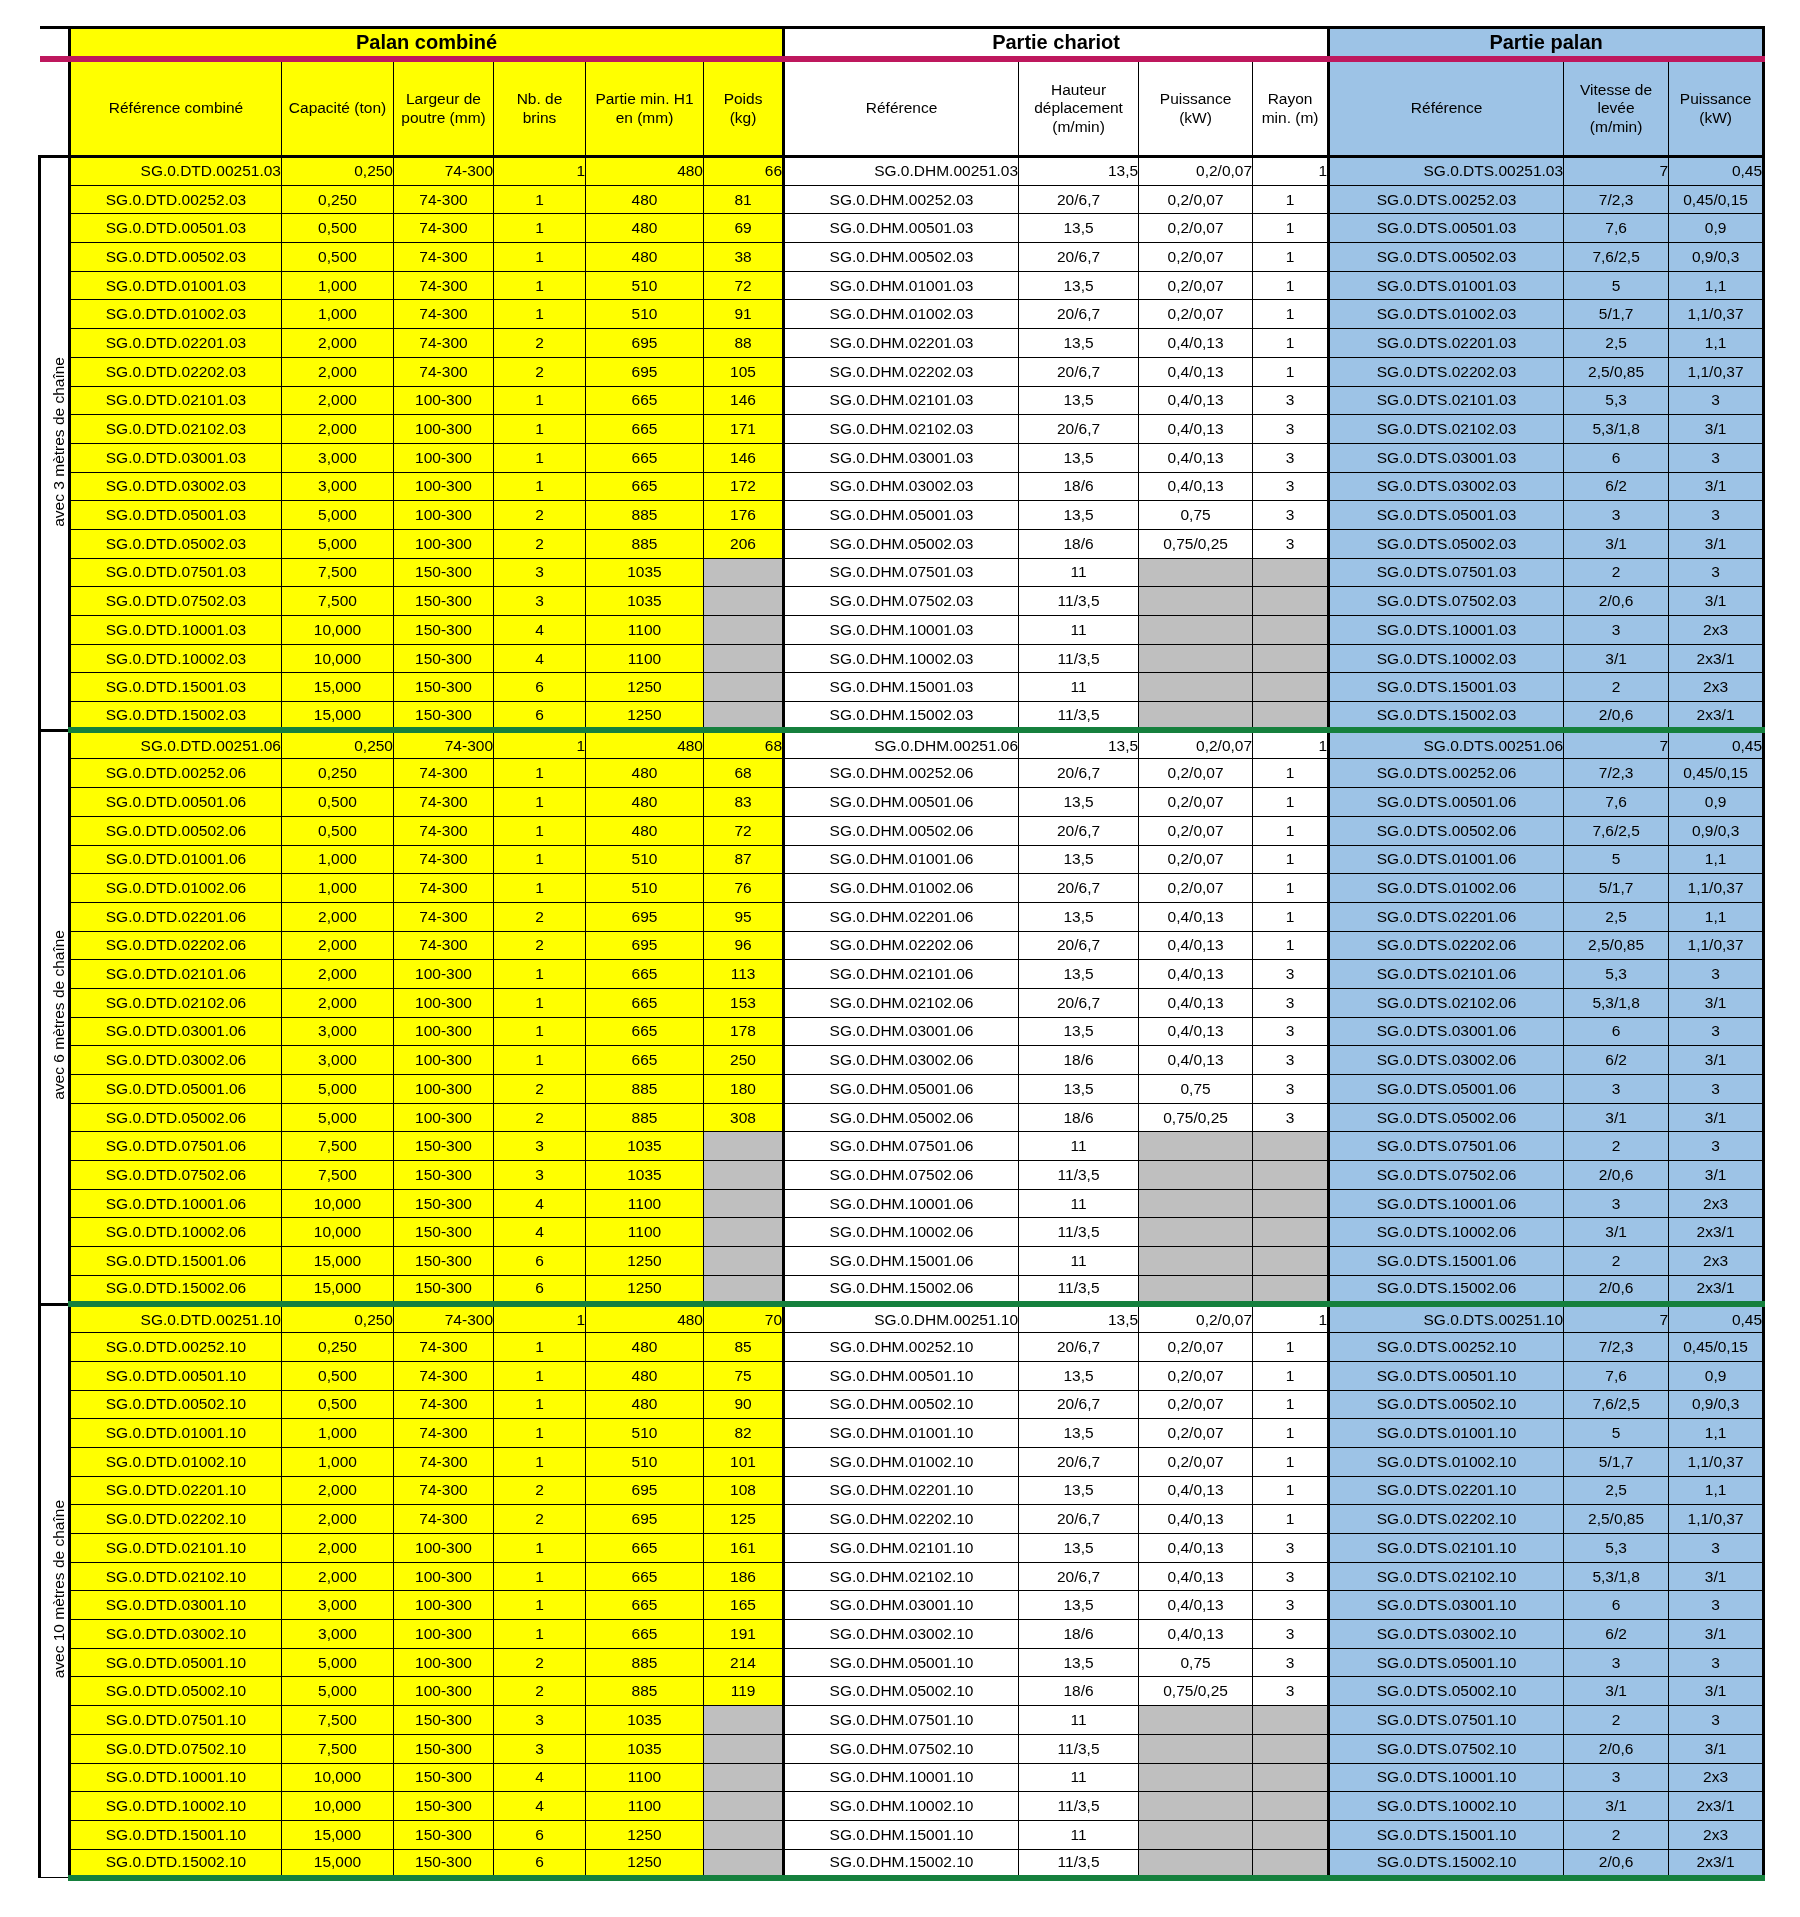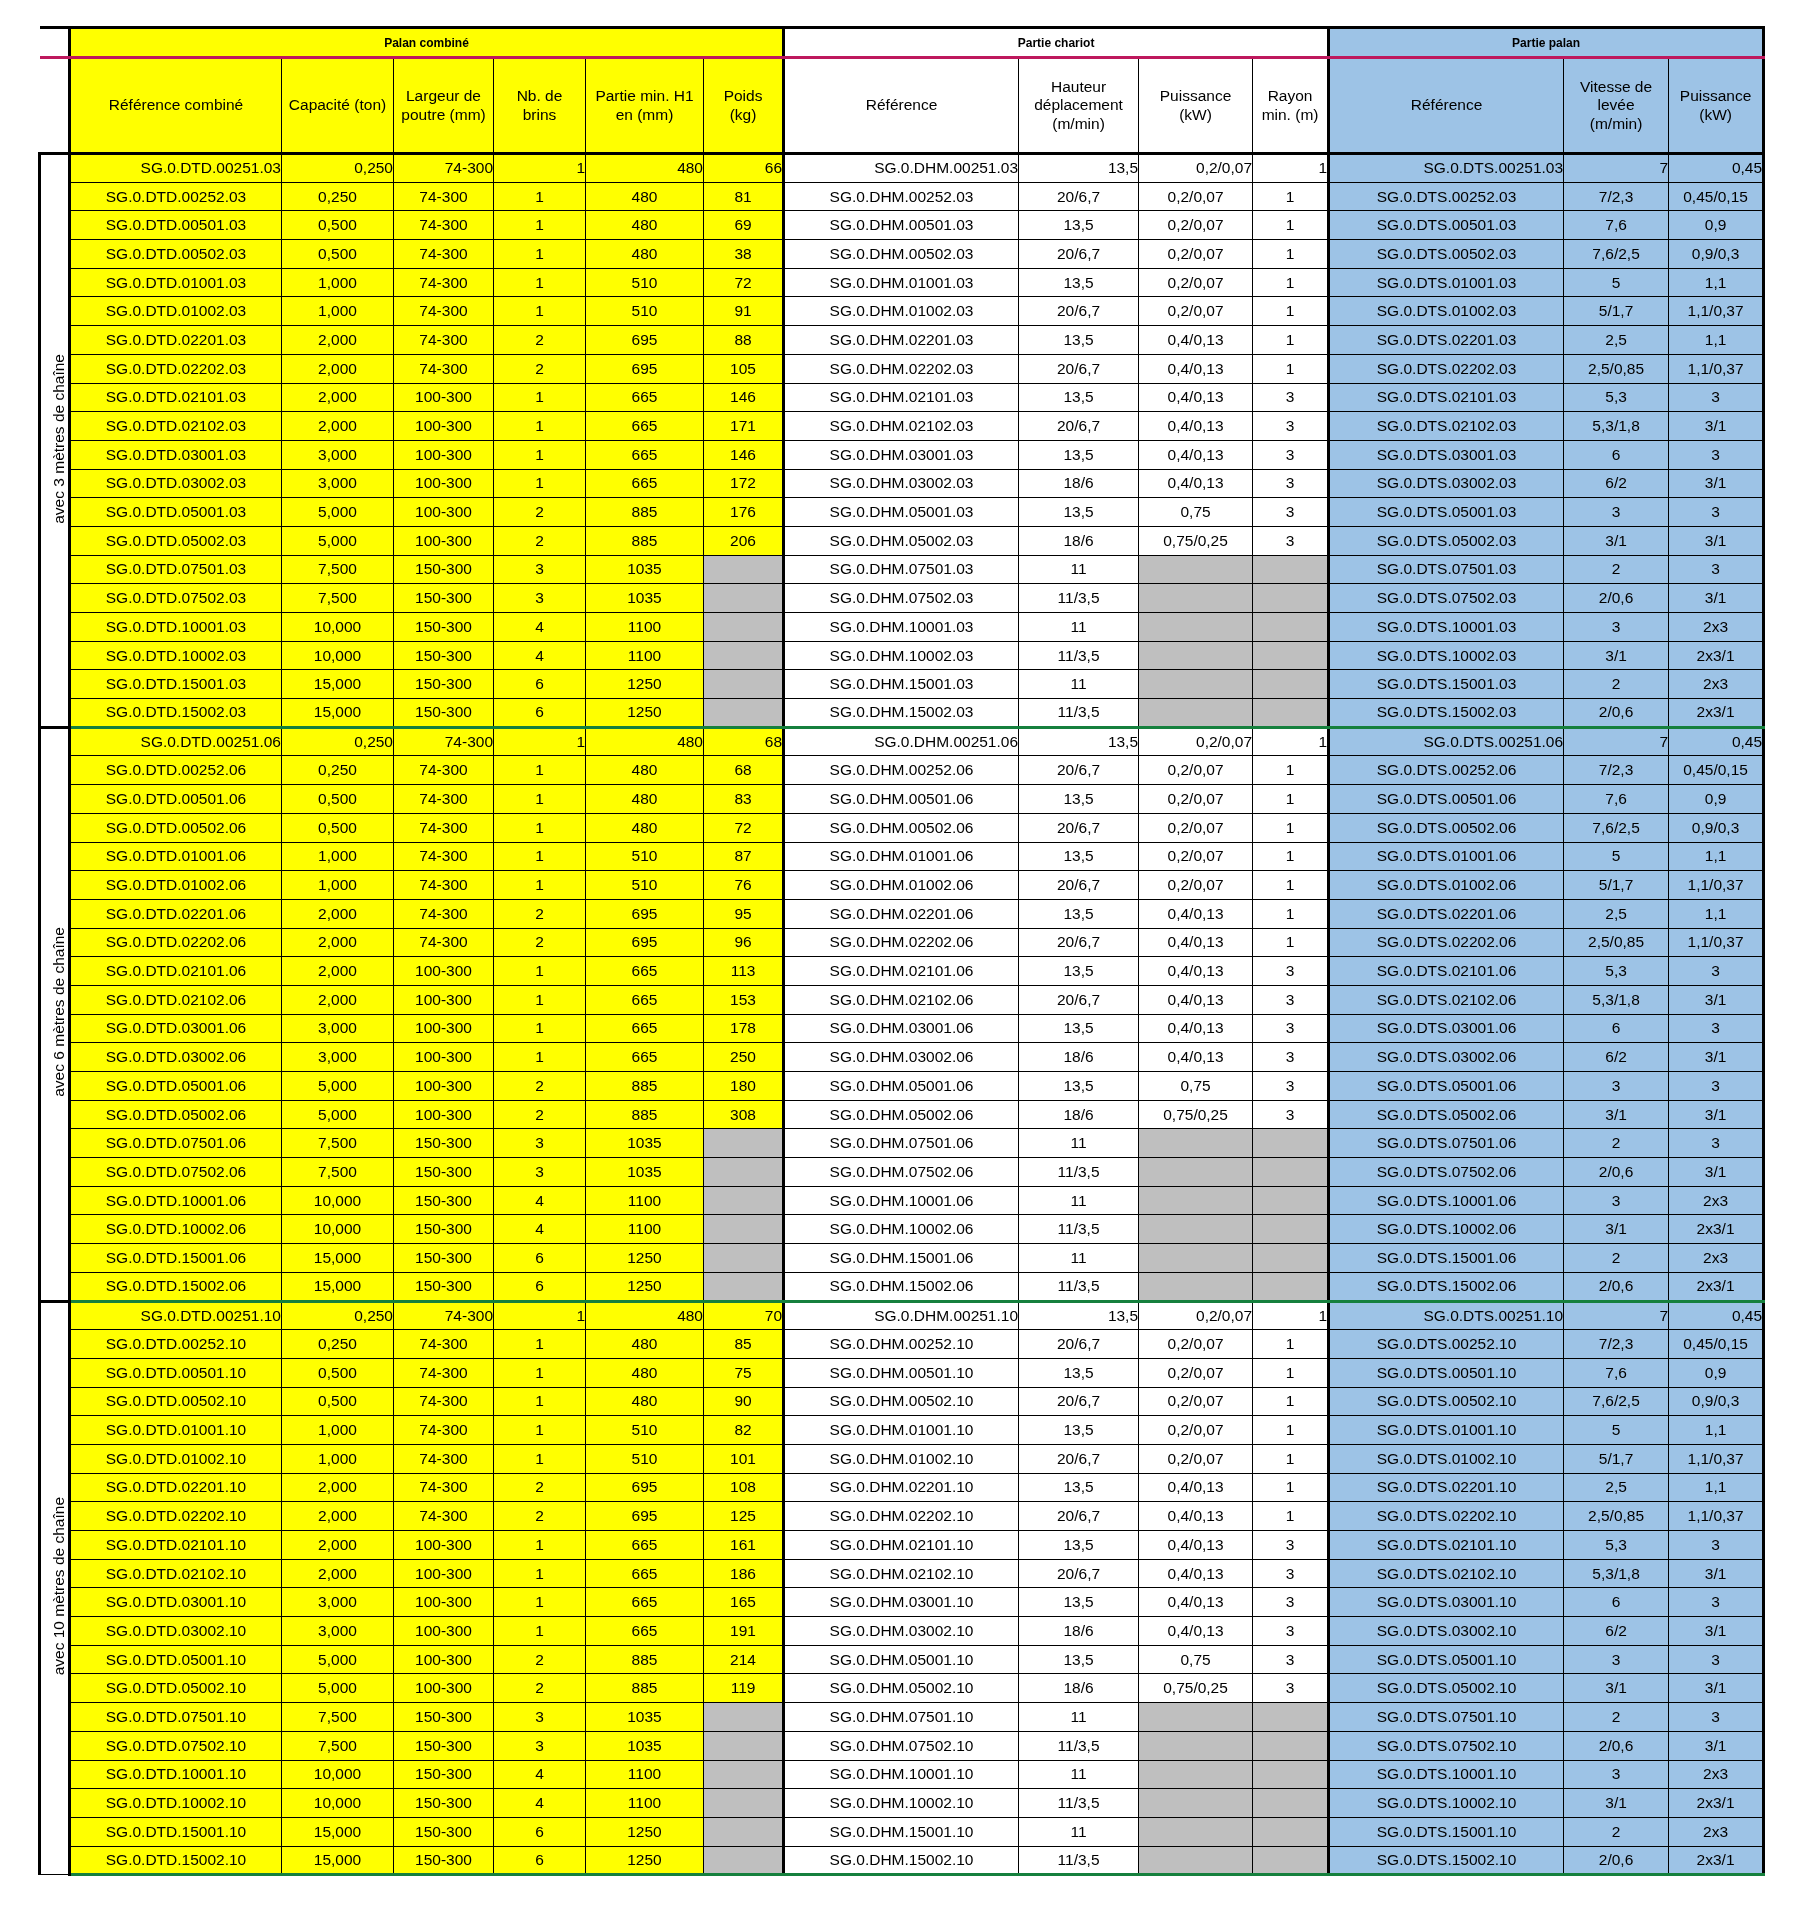--- a/index.html
+++ b/index.html
@@ -22,40 +22,40 @@
   }
   
   .c-comb  { background: #FFFF00; }
   .c-char  { background: #FFFFFF; }
   .c-palan { background: #9DC3E6; }
   .gray    { background: #BFBFBF; }
   
   tr.title-row th {
     height: 27px;
     font-weight: bold;
-    font-size: 12px;
+    font-size: 20px;
     border-top: 3px solid #000;
-    border-bottom: 3px solid #be185d;
+    border-bottom: 6px solid #be185d;
   }
   tr.head-row th {
     height: 93px;
     font-size: 15.5px;
     line-height: 1.2;
     padding: 0 6px;
     border-bottom: 3px solid #000;
   }
   
   .no-cell { border: none; background: #ffffff; }
   .bl-thick { border-left: 3px solid #000; }
   .b-right  { border-right: 3px solid #000; }
   
   tr.data-row { height: 28.7px; }
   tr.data-row td { font-size: 15.5px; }
   tr.group-top td { border-top: 3px solid #000; text-align: right; }
-  tr.group-bottom td { border-bottom: 3px solid #15803d; margin-top: 35px; }
+  tr.group-bottom td { border-bottom: 6px solid #15803d; margin-top: 35px; }
   .label-cell {
     background: #ffffff;
     border-left: 3px solid #000;
     border-right: 3px solid #000;
   }
   .vtext {
     display: inline-block;
     writing-mode: vertical-rl;
     transform: rotate(180deg);
     font-size: 15.5px;

